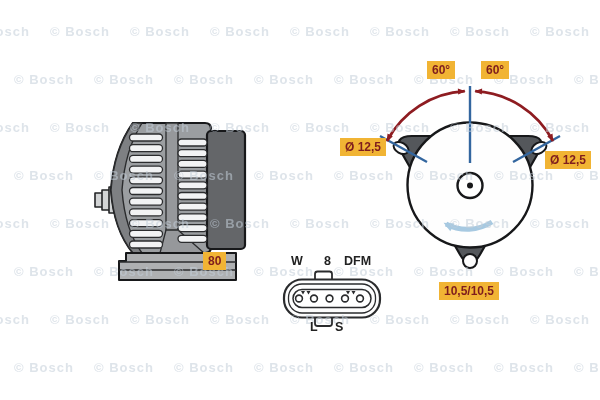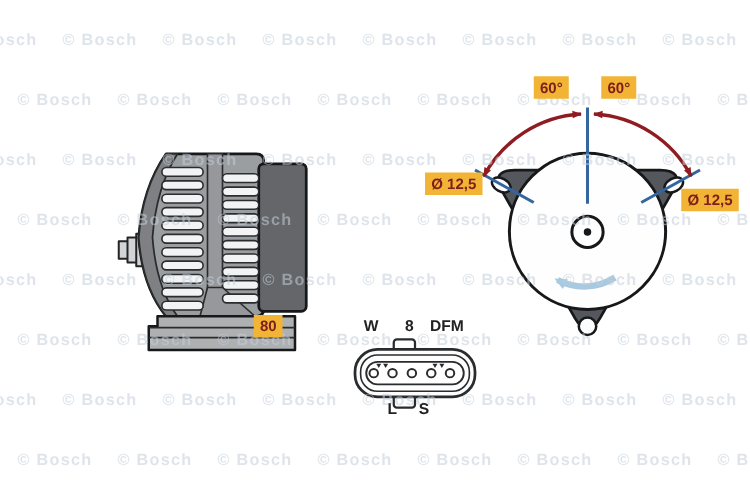--- a/index.html
+++ b/index.html
@@ -197,13 +197,14 @@
   <span class="pinlbl" style="left:291px;top:255px;">W</span>
   <span class="pinlbl" style="left:324px;top:255px;">8</span>
   <span class="pinlbl" style="left:344px;top:255px;text-align:center;">DFM</span>
   <span class="pinlbl" style="left:310px;top:321px;">L</span>
   <span class="pinlbl" style="left:335px;top:321px;">S</span>
 
   <div class="label yellow" style="left:427px;top:61px;">60°</div>
   <div class="label yellow" style="left:481px;top:61px;">60°</div>
   <div class="label yellow" style="left:340px;top:138px;">Ø 12,5</div>
   <div class="label yellow" style="left:545px;top:151px;">Ø 12,5</div>
+  <div class="label yellow" style="left:439px;top:282px;">10,5/10,5</div>
 </div>
 
 </body></html>

